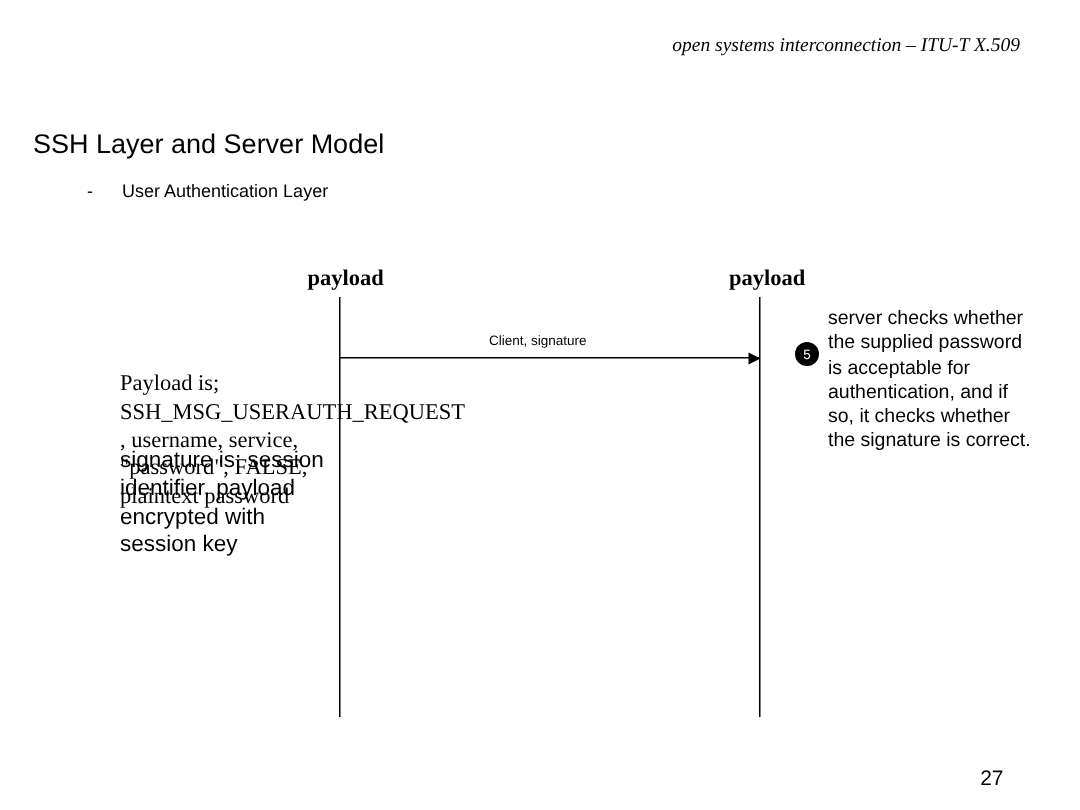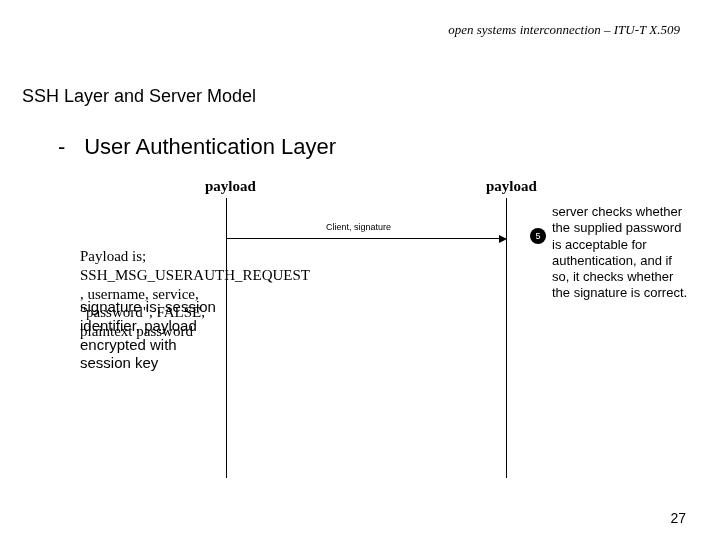--- a/index.html
+++ b/index.html
@@ -22,24 +22,24 @@
   }
   .title {
     position: absolute;
     top: 86px;
     left: 22px;
     font-family: Arial, Helvetica, sans-serif;
     font-size: 18px;
   }
   .subtitle-row {
     position: absolute;
-    top: 134px;
+    top: 120px;
     left: 58px;
     font-family: Arial, Helvetica, sans-serif;
-    font-size: 22px;
+    font-size: 12px;
   }
   .dash {
     display: inline-block;
     width: 20px;
     text-align: left;
   }
   .label-client {
     position: absolute;
     top: 178px;
     left: 205px;
@@ -128,21 +128,21 @@
     top: 204px;
     left: 552px;
     width: 140px;
     font-family: Arial, sans-serif;
     font-size: 13px;
     line-height: 1.25;
   }
   .page-number {
     position: absolute;
     bottom: 14px;
-    right: 34px;
+    right: 51px;
     font-family: Arial, sans-serif;
     font-size: 14px;
   }
 </style>
 </head>
 <body>
 
 <div class="header-line">open systems interconnection – ITU-T X.509</div>
 
 <div class="title">SSH Layer and Server Model</div>

